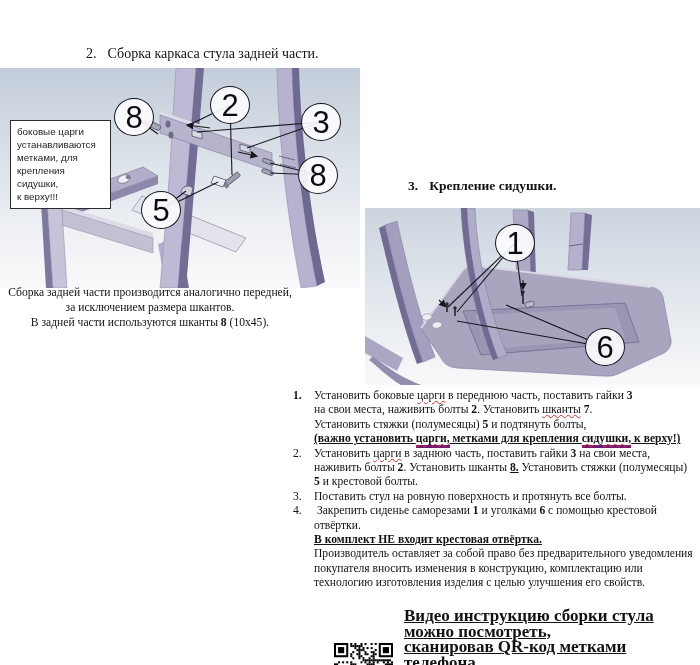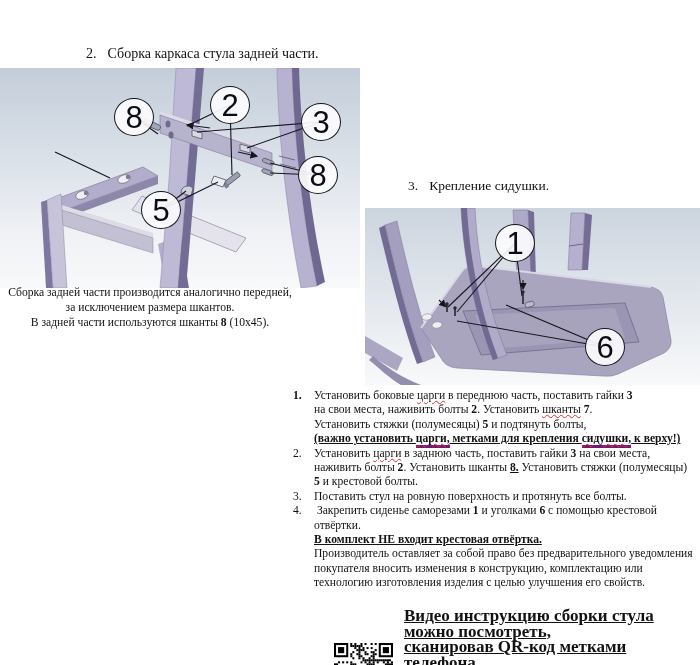--- a/index.html
+++ b/index.html
@@ -11,21 +11,21 @@
   
   .b{font-weight:bold;}
   .u{text-decoration:underline;}
   .sq{text-decoration:underline;text-decoration-style:wavy;text-decoration-color:var(--squiggle);text-decoration-thickness:1px;}
   .b.u.sq{border-bottom:3px solid #701a75;text-decoration:underline wavy var(--squiggle) 1px;}
   .caret{display:inline-block;width:1.5px;height:13px;background:#000;vertical-align:-2px;margin-left:2px;}
 
   
   .sec-title{font-size:14px;white-space:nowrap;}
   .sec-title .ttxt{margin-left:11px;}
-  #title3{font-size:13.5px;}
+  #title3{font-size:13.5px;font-weight:bold;}
 
   
   .diagram{overflow:hidden;}
   .callout{
     position:absolute;width:40px;height:38px;border:1.6px solid #15151d;border-radius:50%;
     background:rgba(252,252,254,0.92);display:flex;align-items:center;justify-content:center;
     font-family:"Liberation Sans", sans-serif;font-size:31px;font-weight:400;color:#0c0c14;line-height:1;
     box-sizing:border-box;
   }
   #note-box{
@@ -143,20 +143,21 @@
       <line x1="321" y1="54" x2="197" y2="64"></line>
         <line x1="321" y1="54" x2="247" y2="80"></line>
       <line x1="318" y1="107" x2="270" y2="95"></line>
         <line x1="318" y1="107" x2="270" y2="105"></line>
       <line x1="161" y1="142" x2="186" y2="123"></line>
         <line x1="161" y1="142" x2="218" y2="114"></line>
       <line x1="55" y1="84" x2="110" y2="110"></line>
     </g>
   </svg>
 
+  <div id="note-box" class="abs"><span>боковые царги</span><br><span>устанавливаются</span><br><span>метками, для</span><br><span>крепления сидушки,</span><br><span>к верху!!!</span></div>
 
   <div class="callout" style="left:114px;top:30px;">
       <span>8</span>
     </div>
   <div class="callout" style="left:210px;top:18px;">
       <span>2</span>
     </div>
   <div class="callout" style="left:301px;top:35px;">
       <span>3</span>
     </div>

